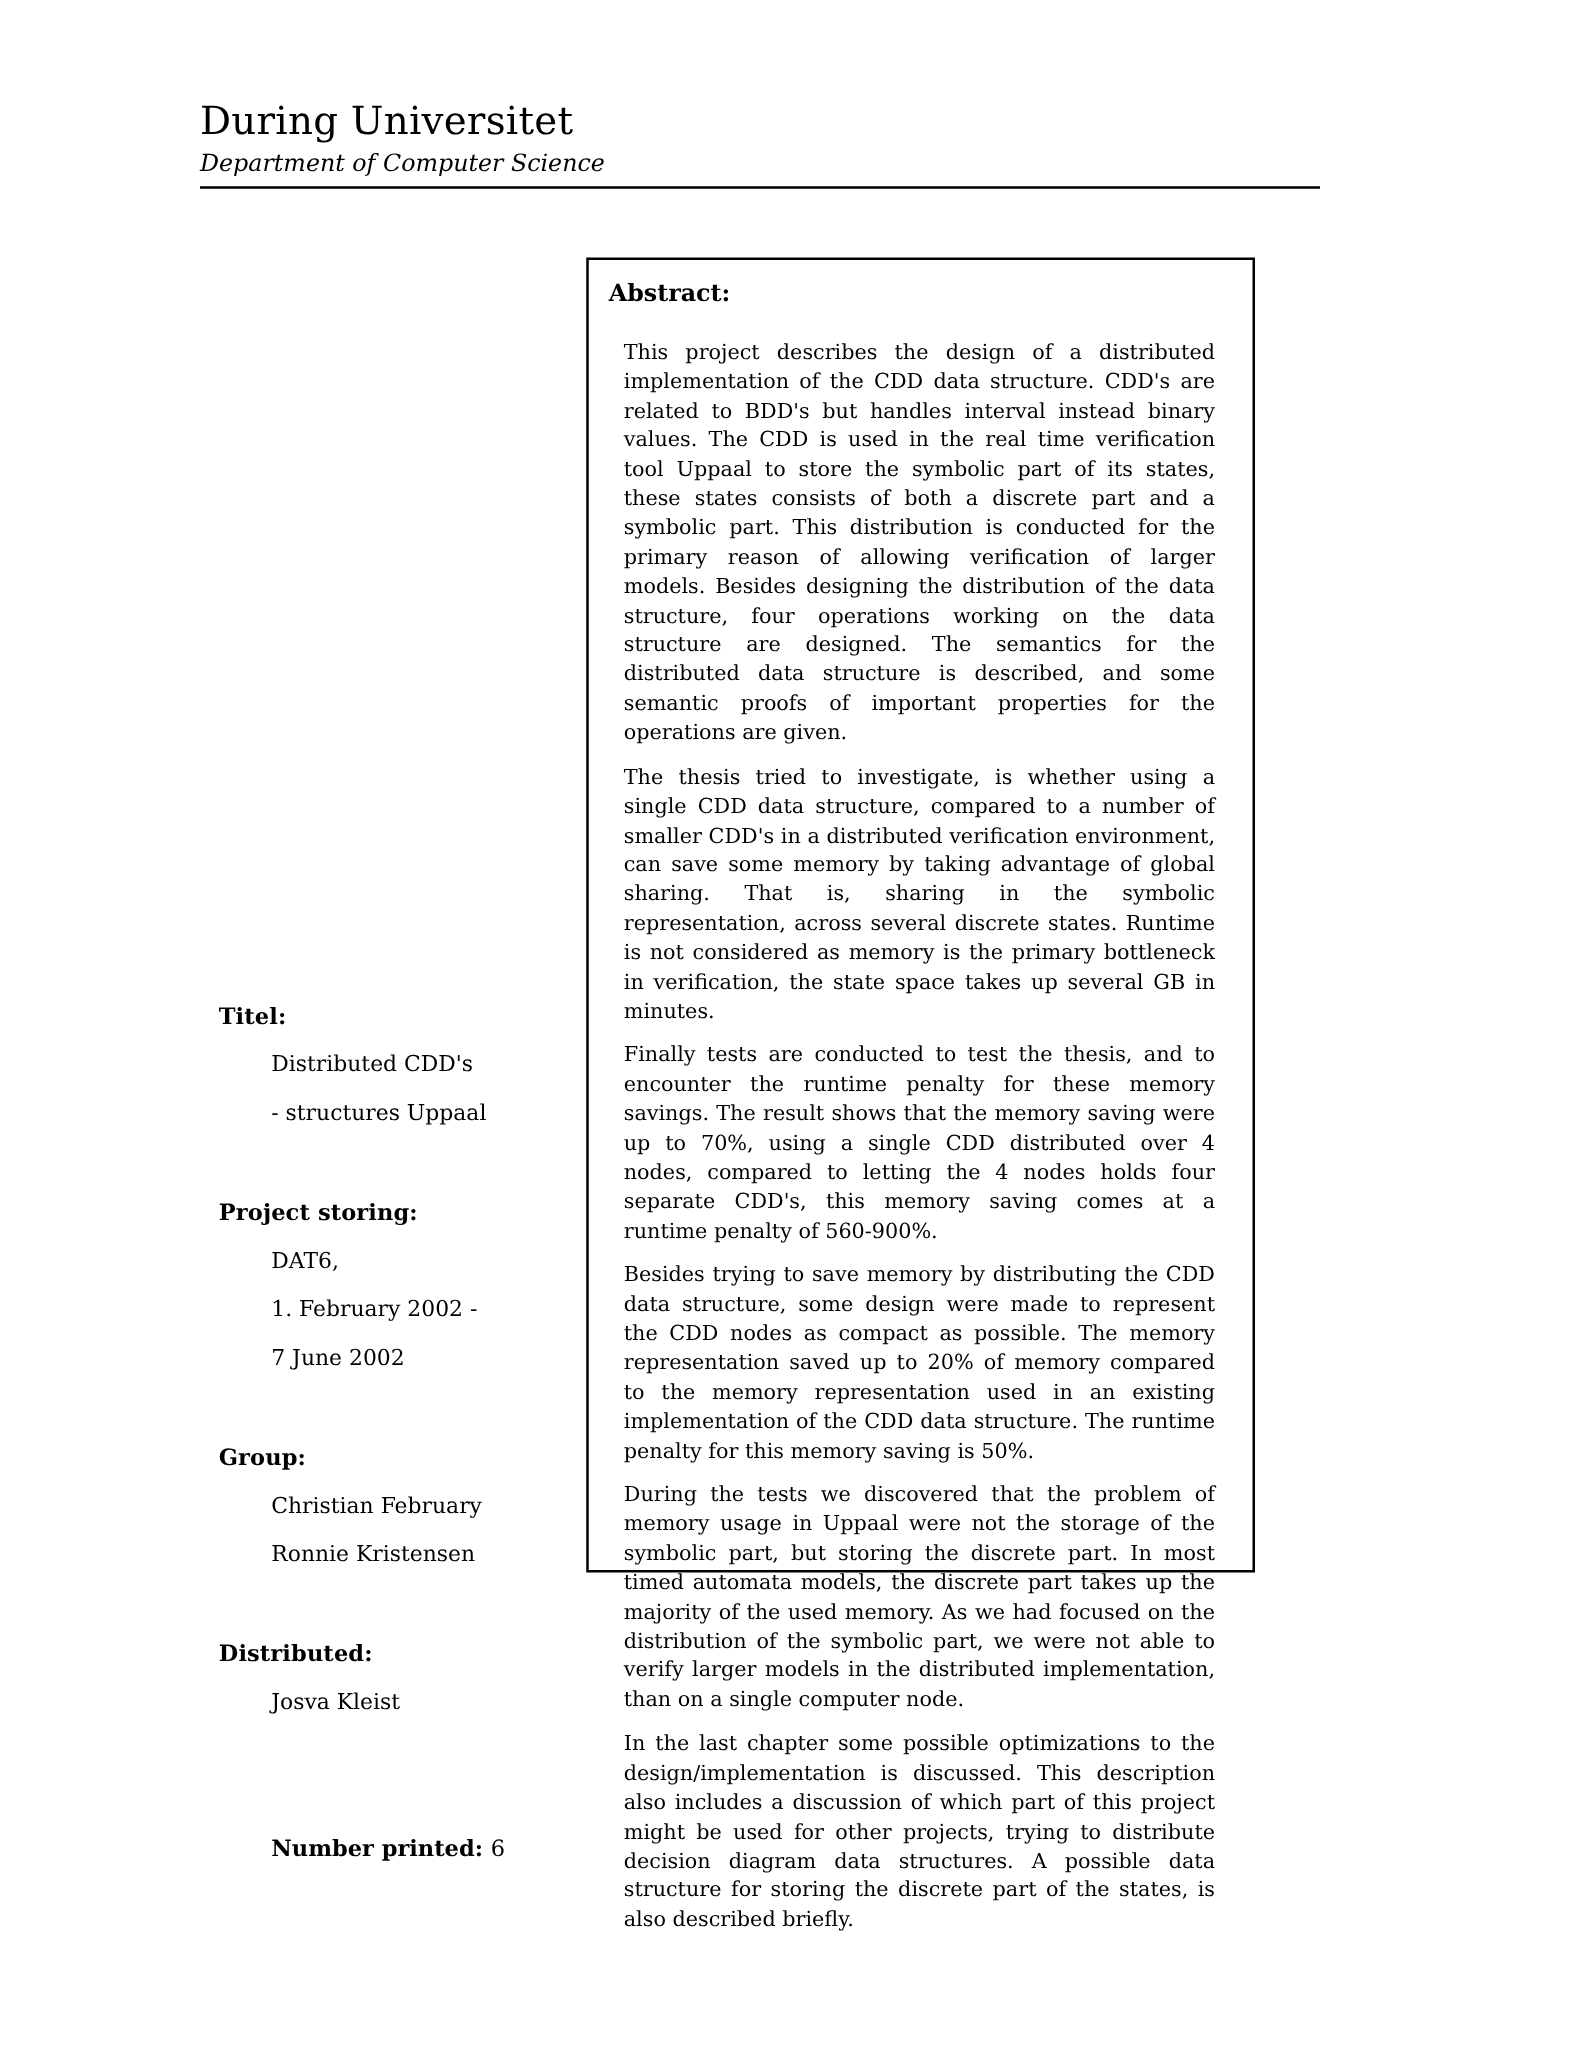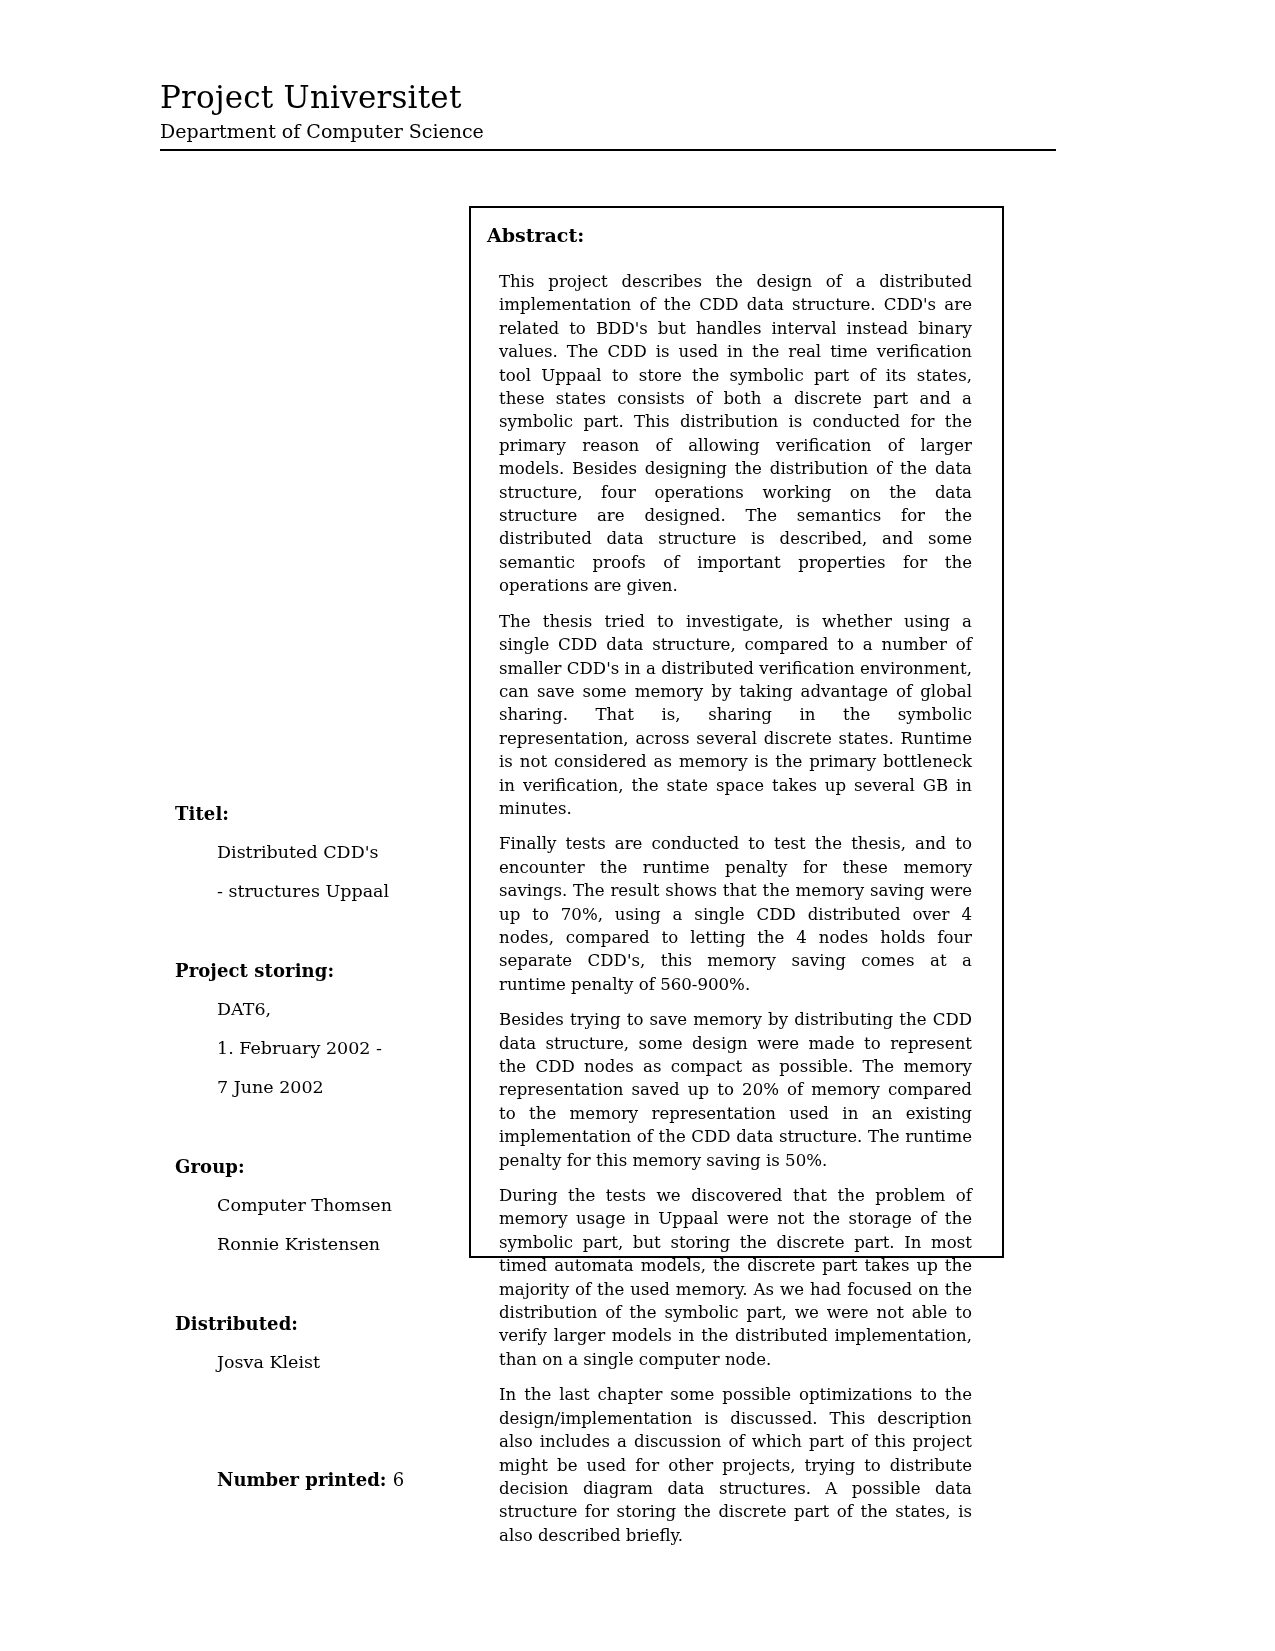--- a/index.html
+++ b/index.html
@@ -27,20 +27,21 @@
     font-size: 31px;
     line-height: 38px;
     letter-spacing: 0.2px;
     white-space: nowrap;
   }
   .department-name {
     font-size: 19px;
     line-height: 26px;
     margin-top: 2px;
     white-space: nowrap;
+    font-style: italic;
   }
   .header-rule {
     margin-top: 5px;
     border-top: 2.5px solid #000;
     width: 896px;
   }
 
   
   .meta-column {
     position: absolute;
@@ -104,21 +105,21 @@
     -webkit-hyphens: auto;
   }
   .abstract-body p {
     margin: 12px;
   }
 </style>
 </head>
 <body>
 
 <div class="page-header">
-  <div class="university-name">Project Universitet</div>
+  <div class="university-name">During Universitet</div>
   <div class="department-name">Department of Computer Science</div>
   <div class="header-rule"></div>
 </div>
 
 <div class="meta-column">
 
   <div class="meta-block">
     <div class="meta-label">Titel:</div>
     <div class="meta-values">
       <div class="meta-line">Distributed CDD's</div>
@@ -135,21 +136,21 @@
       <div class="meta-line">1. February 2002 -</div>
       <div class="meta-line">7 June 2002</div>
     </div>
   </div>
 
   <div class="spacer-lg"></div>
 
   <div class="meta-block">
     <div class="meta-label">Group:</div>
     <div class="meta-values">
-      <div class="meta-line">Computer Thomsen</div>
+      <div class="meta-line">Christian February</div>
       <div class="meta-line">Ronnie Kristensen</div>
     </div>
   </div>
 
   <div class="spacer-lg"></div>
 
   <div class="meta-block">
     <div class="meta-label">Distributed:</div>
     <div class="meta-values">
       <div class="meta-line">Josva Kleist</div>

